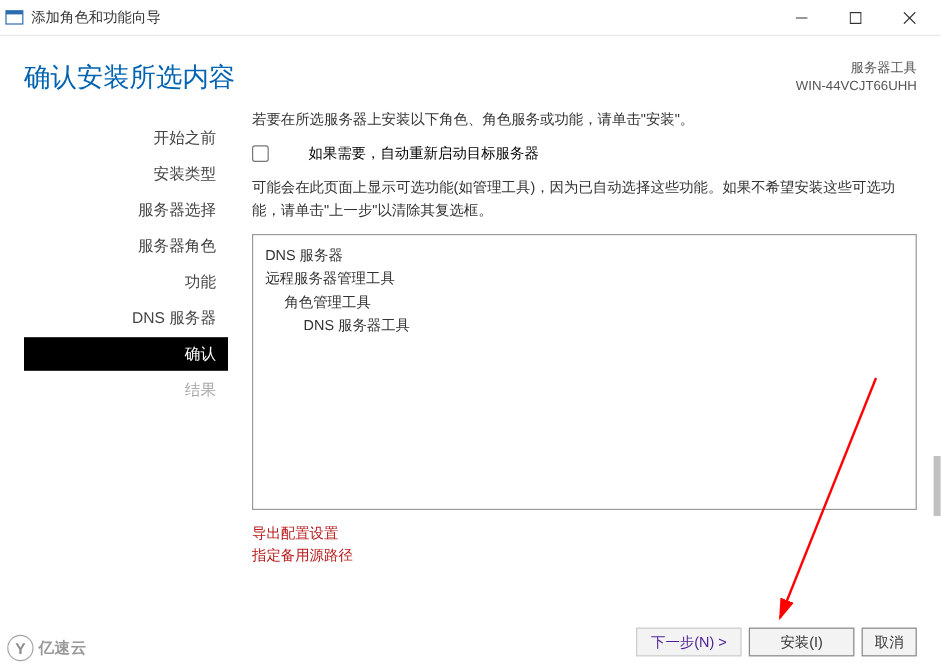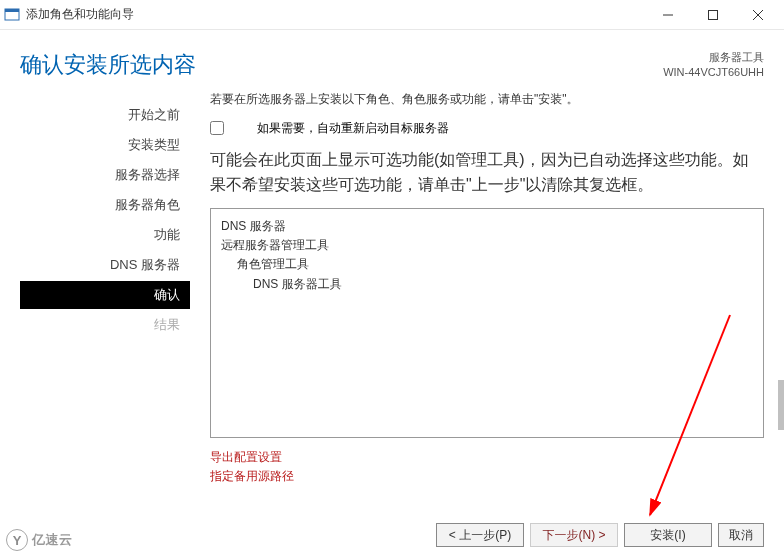--- a/index.html
+++ b/index.html
@@ -88,21 +88,21 @@
       display: flex;
       align-items: center;
       margin-bottom: 10px;
       gap: 25px;
     }
     .checkbox-row input {
       margin-right: 8px;
       width: 14px; height: 14px;
     }
     .note {
-      font-size: 16px;
+      font-size: 12px;
       color: #333;
       line-height: 1.6;
       margin-bottom: 10px;
     }
     .listbox {
       border: 1px solid #999;
       height: 230px;
       padding: 8px 10px;
       font-size: 12px;
       color: #333;
@@ -131,21 +131,21 @@
       min-width: 88px;
       height: 24px;
       border: 1px solid #888;
       background: #f3f3f3;
       font-size: 12px;
       color: #333;
       cursor: pointer;
       padding: 0 10px;
     }
     .btn:disabled {
-      color: #7f1d1d;
+      color: #4c1d95;
       border-color: #ccc;
       cursor: default;
     }
     .scrollbar-indicator {
       position: absolute;
       right: 0;
       top: 380px;
       width: 6px;
       height: 50px;
       background: #c0c0c0;
@@ -247,21 +247,20 @@
     </div>
 
     <div class="links">
       <a>导出配置设置</a>
       <a>指定备用源路径</a>
     </div>
   </div>
 </div>
 
 <div class="footer">
-  <button class="btn">&lt; 上一步(P)</button>
   <button class="btn" disabled="">下一步(N) &gt;</button>
   <button class="btn">安装(I)</button>
   <button class="btn" style="min-width:40px">取消</button>
 </div>
 
 <div class="scrollbar-indicator"></div>
 
 <svg class="arrow-annotation" style="left:640px; top:310px;" width="100" height="220">
   <defs>
     <marker id="ah" markerWidth="10" markerHeight="10" refX="8" refY="3" orient="auto">

